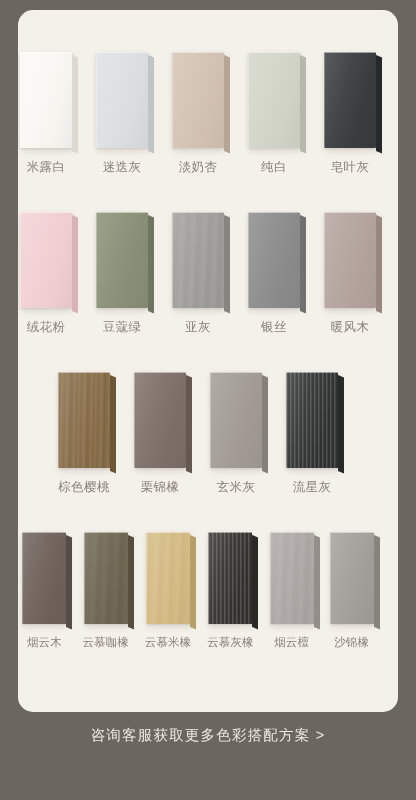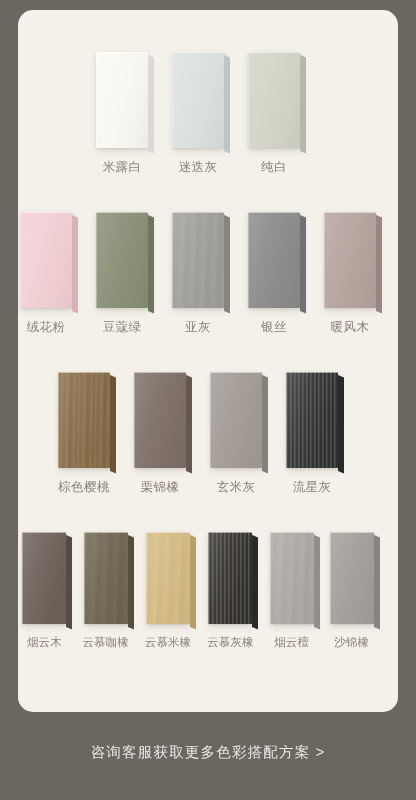--- a/index.html
+++ b/index.html
@@ -133,21 +133,21 @@
     line-height:1;
   }
   .row.r4 .swatch-label { font-size:11.5px; letter-spacing:.1px; }
 
   
   #footer {
     position:absolute;
     left:0; top:726px;
     width:416px; height:52px;
     display:flex;
-    align-items:center;
+    align-items:flex-start;
     justify-content:center;
   }
   #footer-text {
     font-size:14.5px;
     color:#ece8e2;
     letter-spacing:1.2px;
     white-space:nowrap;
   }
 </style>
 </head>
@@ -173,27 +173,47 @@
             <div class="panel" style="width: 52px; height: 96px; background: rgb(221, 224, 225);">
               <div class="sheen"></div>
               <div class="edge" style="background: rgb(192, 196, 198);"></div>
               <div class="rim"></div>
             </div>
           </div>
           <div class="swatch-label">迷迭灰</div>
         </div>
         <div class="cell">
           <div class="panel-wrap">
+            <div class="panel" style="width: 52px; height: 96px; background: rgb(212, 195, 179);">
+              <div class="sheen"></div>
+              <div class="edge" style="background: rgb(182, 164, 148);"></div>
+              <div class="rim"></div>
+            </div>
+          </div>
+          <div class="swatch-label">淡奶杏</div>
+        </div>
+        <div class="cell">
+          <div class="panel-wrap">
             <div class="panel" style="width: 52px; height: 96px; background: rgb(211, 213, 200);">
               <div class="sheen"></div>
               <div class="edge" style="background: rgb(181, 184, 170);"></div>
               <div class="rim"></div>
             </div>
           </div>
           <div class="swatch-label">纯白</div>
+        </div>
+        <div class="cell">
+          <div class="panel-wrap">
+            <div class="panel" style="width: 52px; height: 96px; background: rgb(58, 61, 63);">
+              <div class="sheen"></div>
+              <div class="edge" style="background: rgb(38, 41, 43);"></div>
+              <div class="rim"></div>
+            </div>
+          </div>
+          <div class="swatch-label">皂叶灰</div>
         </div>
       </div>
     <div class="row r2" style="gap: 24px;">
         <div class="cell">
           <div class="panel-wrap">
             <div class="panel" style="width: 52px; height: 96px; background: rgb(242, 208, 212);">
               <div class="sheen"></div>
               <div class="edge" style="background: rgb(216, 178, 183);"></div>
               <div class="rim"></div>
             </div>

